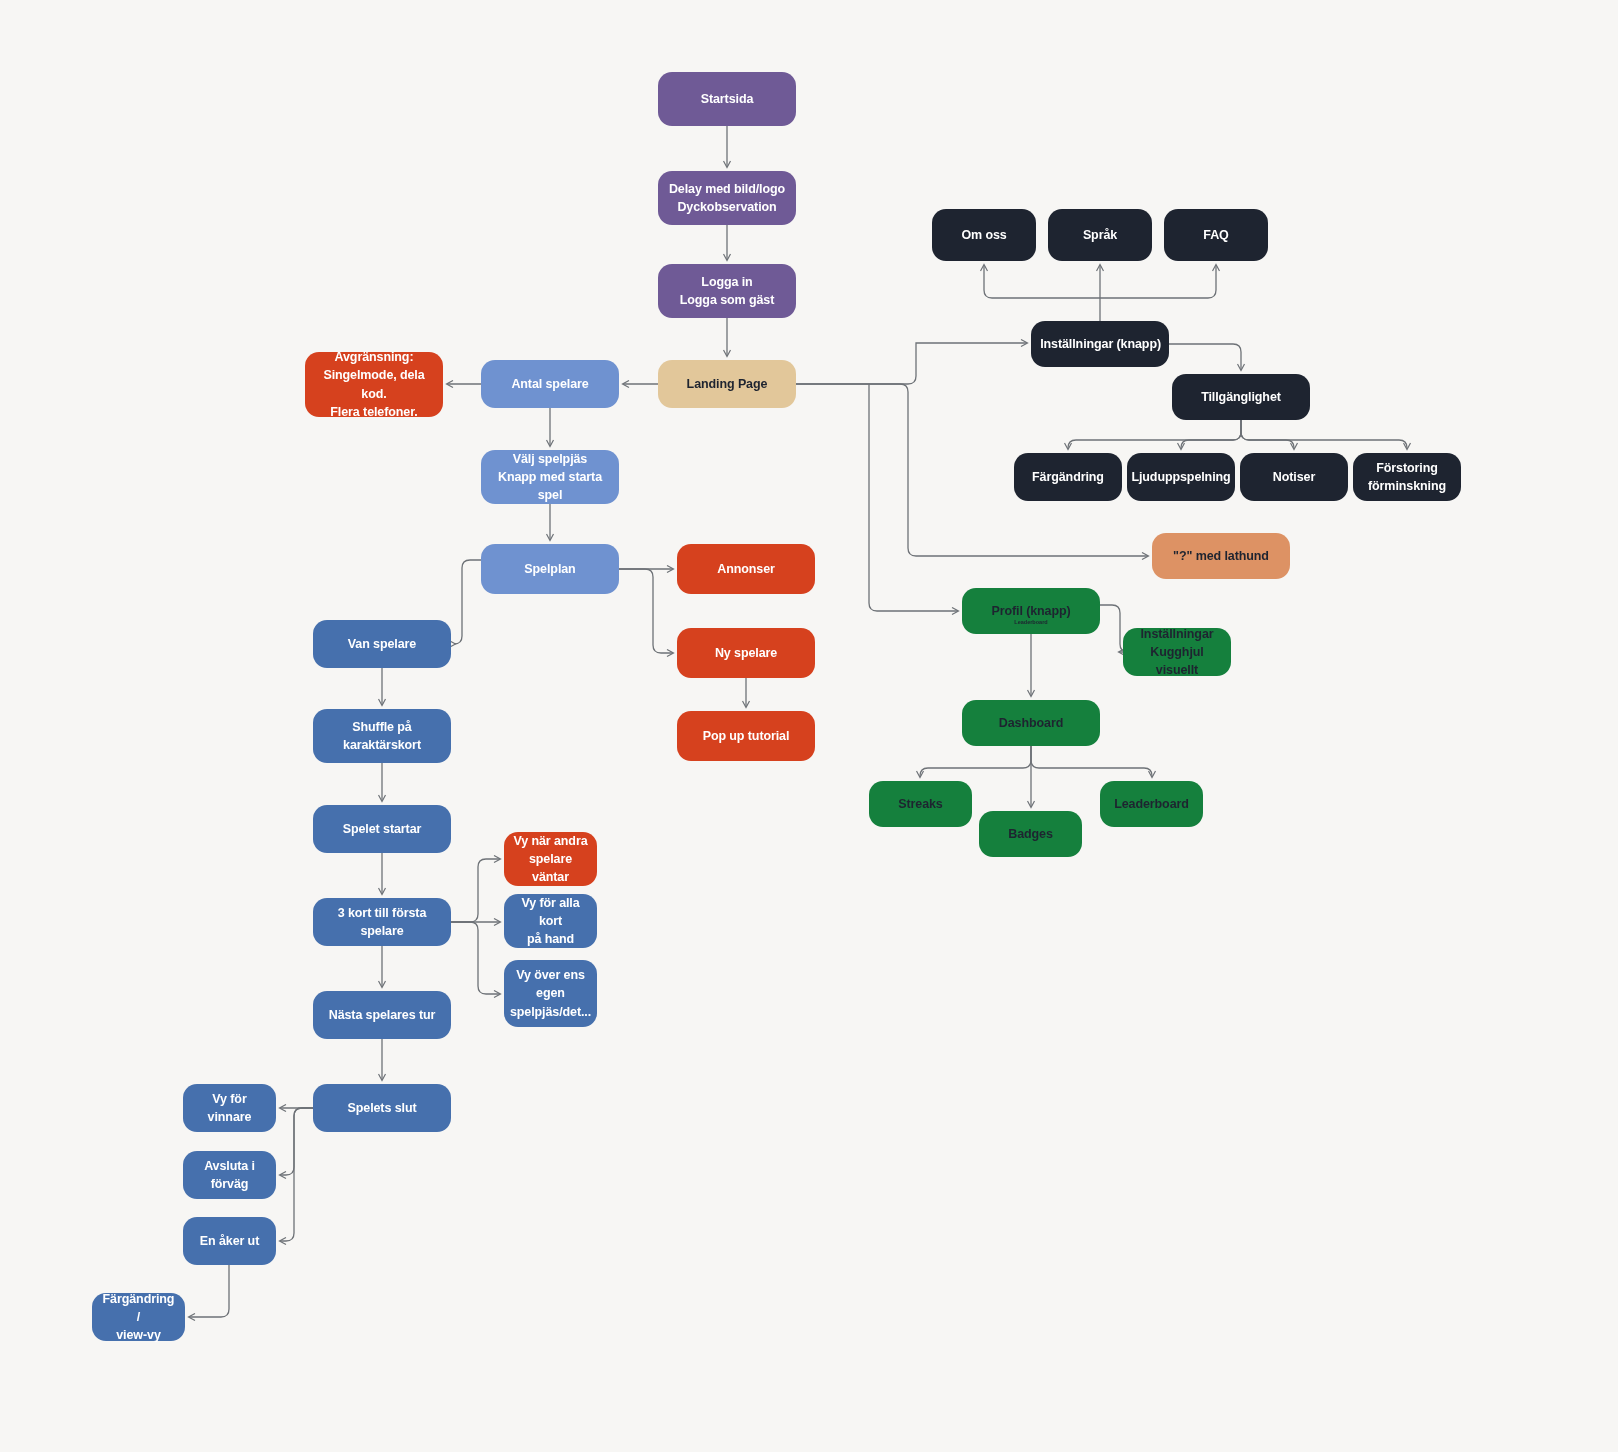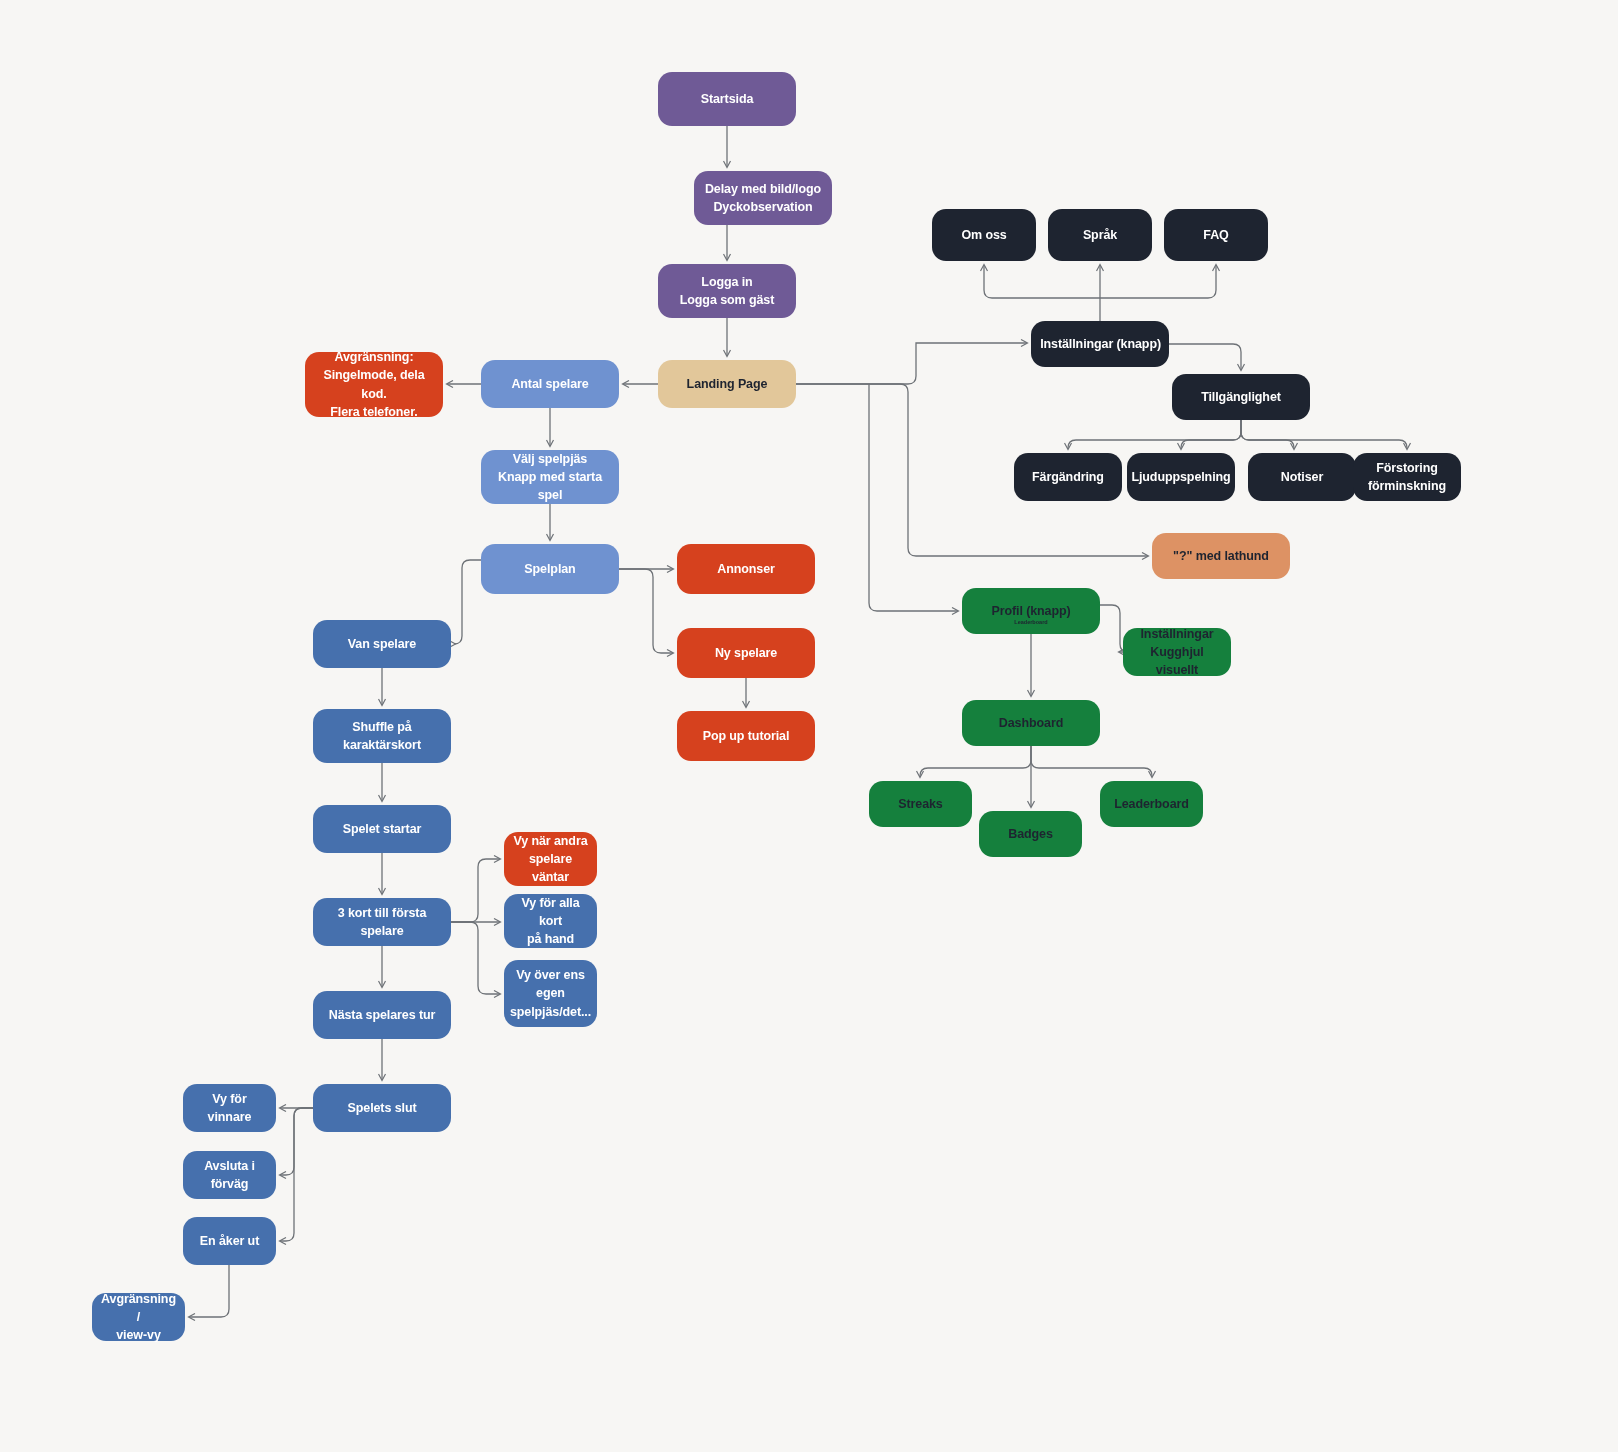--- a/index.html
+++ b/index.html
@@ -116,21 +116,21 @@
       <path d="M1031,634 L1031,696"></path>
 
       <path d="M1031,746 L1031,760 Q1031,768 1023,768 L928,768 Q920,768 920,776 L920,777"></path>
       <path d="M1031,746 L1031,807"></path>
       <path d="M1031,746 L1031,760 Q1031,768 1039,768 L1144,768 Q1152,768 1152,776 L1152,777"></path>
     </g>
   </svg>
 
   <div id="nodes">
       <div class="node purple" style="left: 658px; top: 72px; width: 138px; height: 54px;"><span>Startsida</span></div>
-      <div class="node purple" style="left: 694px; top: 171px; width: 138px; height: 54px;"><span>Delay med bild/logo
+      <div class="node purple" style="left: 658px; top: 171px; width: 138px; height: 54px;"><span>Delay med bild/logo
 Dyckobservation</span></div>
       <div class="node purple" style="left: 658px; top: 264px; width: 138px; height: 54px; justify-content: center;"><span>Logga in
 Logga som gäst</span></div>
       <div class="node tan" style="left: 658px; top: 360px; width: 138px; height: 48px;"><span>Landing Page</span></div>
       <div class="node blue-l" style="left: 481px; top: 360px; width: 138px; height: 48px;"><span>Antal spelare</span></div>
       <div class="node red" style="left: 305px; top: 352px; width: 138px; height: 65px;"><span>Avgränsning:
 Singelmode, dela kod.
 Flera telefoner.</span></div>
       <div class="node blue-l" style="left: 481px; top: 450px; width: 138px; height: 54px;"><span>Välj spelpjäs
 Knapp med starta spel</span></div>
@@ -149,30 +149,30 @@
 spelare väntar</span></div>
       <div class="node blue-d" style="left: 504px; top: 894px; width: 93px; height: 54px;"><span>Vy för alla kort
 på hand</span></div>
       <div class="node blue-d" style="left: 504px; top: 960px; width: 93px; height: 67px;"><span>Vy över ens
 egen
 spelpjäs/det...</span></div>
       <div class="node blue-d" style="left: 183px; top: 1084px; width: 93px; height: 48px;"><span>Vy för vinnare</span></div>
       <div class="node blue-d" style="left: 183px; top: 1151px; width: 93px; height: 48px;"><span>Avsluta i
 förväg</span></div>
       <div class="node blue-d" style="left: 183px; top: 1217px; width: 93px; height: 48px;"><span>En åker ut</span></div>
-      <div class="node blue-d" style="left: 92px; top: 1293px; width: 93px; height: 48px;"><span>Avgränsning /
+      <div class="node blue-d" style="left: 92px; top: 1293px; width: 93px; height: 48px;"><span>Färgändring /
 view-vy</span></div>
       <div class="node dark" style="left: 932px; top: 209px; width: 104px; height: 52px;"><span>Om oss</span></div>
       <div class="node dark" style="left: 1048px; top: 209px; width: 104px; height: 52px;"><span>Språk</span></div>
       <div class="node dark" style="left: 1164px; top: 209px; width: 104px; height: 52px;"><span>FAQ</span></div>
       <div class="node dark" style="left: 1031px; top: 321px; width: 138px; height: 46px; justify-content: flex-end;"><span>Inställningar (knapp)</span></div>
       <div class="node dark" style="left: 1172px; top: 374px; width: 138px; height: 46px;"><span>Tillgänglighet</span></div>
       <div class="node dark" style="left: 1014px; top: 453px; width: 108px; height: 48px;"><span>Färgändring</span></div>
       <div class="node dark" style="left: 1127px; top: 453px; width: 108px; height: 48px;"><span>Ljuduppspelning</span></div>
-      <div class="node dark" style="left: 1240px; top: 453px; width: 108px; height: 48px; margin-left: 8px;"><span>Notiser</span></div>
+      <div class="node dark" style="left: 1240px; top: 453px; width: 108px; height: 48px;"><span>Notiser</span></div>
       <div class="node dark" style="left: 1353px; top: 453px; width: 108px; height: 48px;"><span>Förstoring
 förminskning</span></div>
       <div class="node orange" style="left: 1152px; top: 533px; width: 138px; height: 46px;"><span>"?" med lathund</span></div>
       <div class="node yellow" style="left: 962px; top: 588px; width: 138px; height: 46px;"><span>Profil (knapp)</span><div class="sub" style="bottom: 7px;">Leaderboard</div></div>
       <div class="node yellow" style="left: 1123px; top: 628px; width: 108px; height: 48px;"><span>Inställningar
 Kugghjul visuellt</span></div>
       <div class="node yellow" style="left: 962px; top: 700px; width: 138px; height: 46px;"><span>Dashboard</span></div>
       <div class="node yellow" style="left: 869px; top: 781px; width: 103px; height: 46px;"><span>Streaks</span></div>
       <div class="node yellow" style="left: 979px; top: 811px; width: 103px; height: 46px;"><span>Badges</span></div>
       <div class="node yellow" style="left: 1100px; top: 781px; width: 103px; height: 46px;"><span>Leaderboard</span></div>

